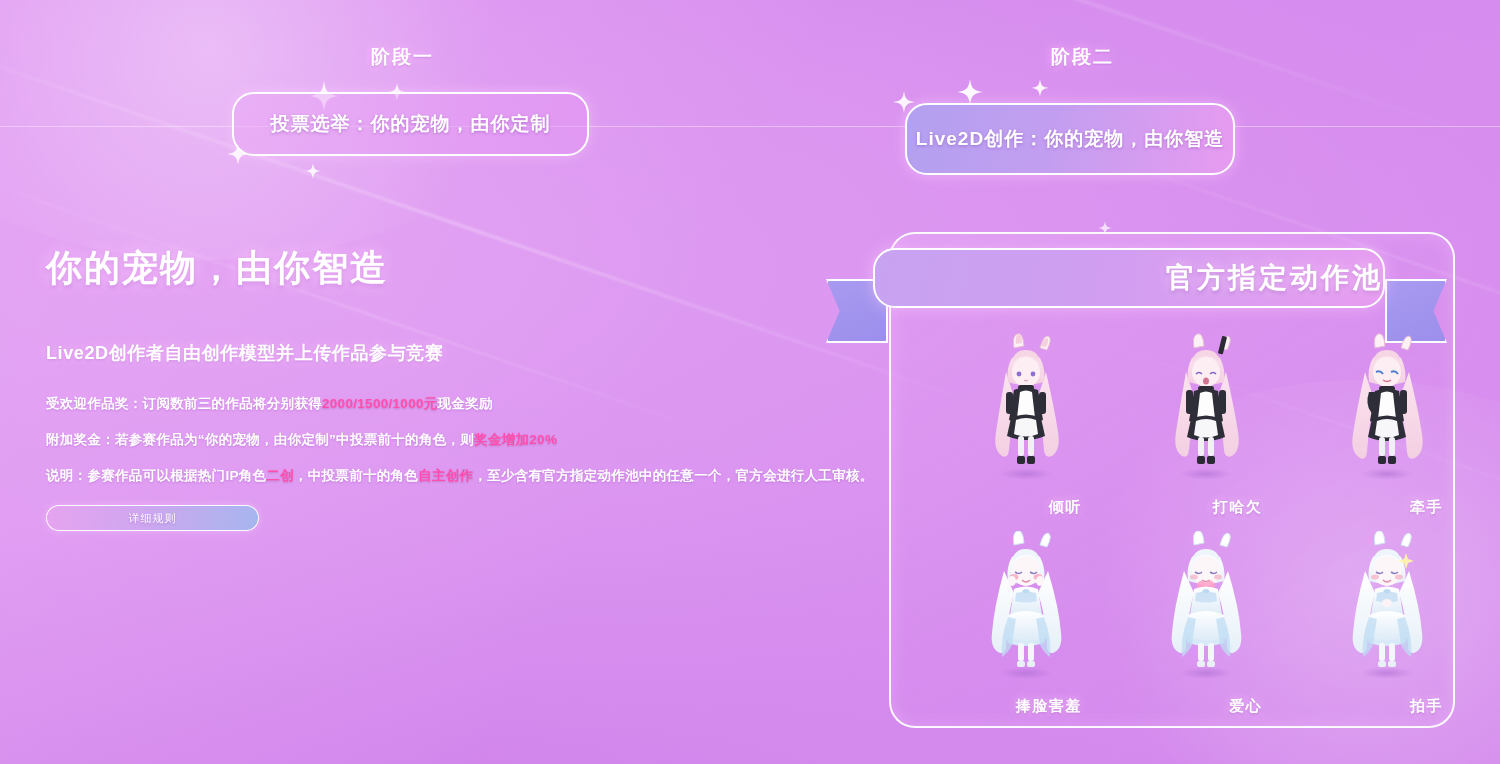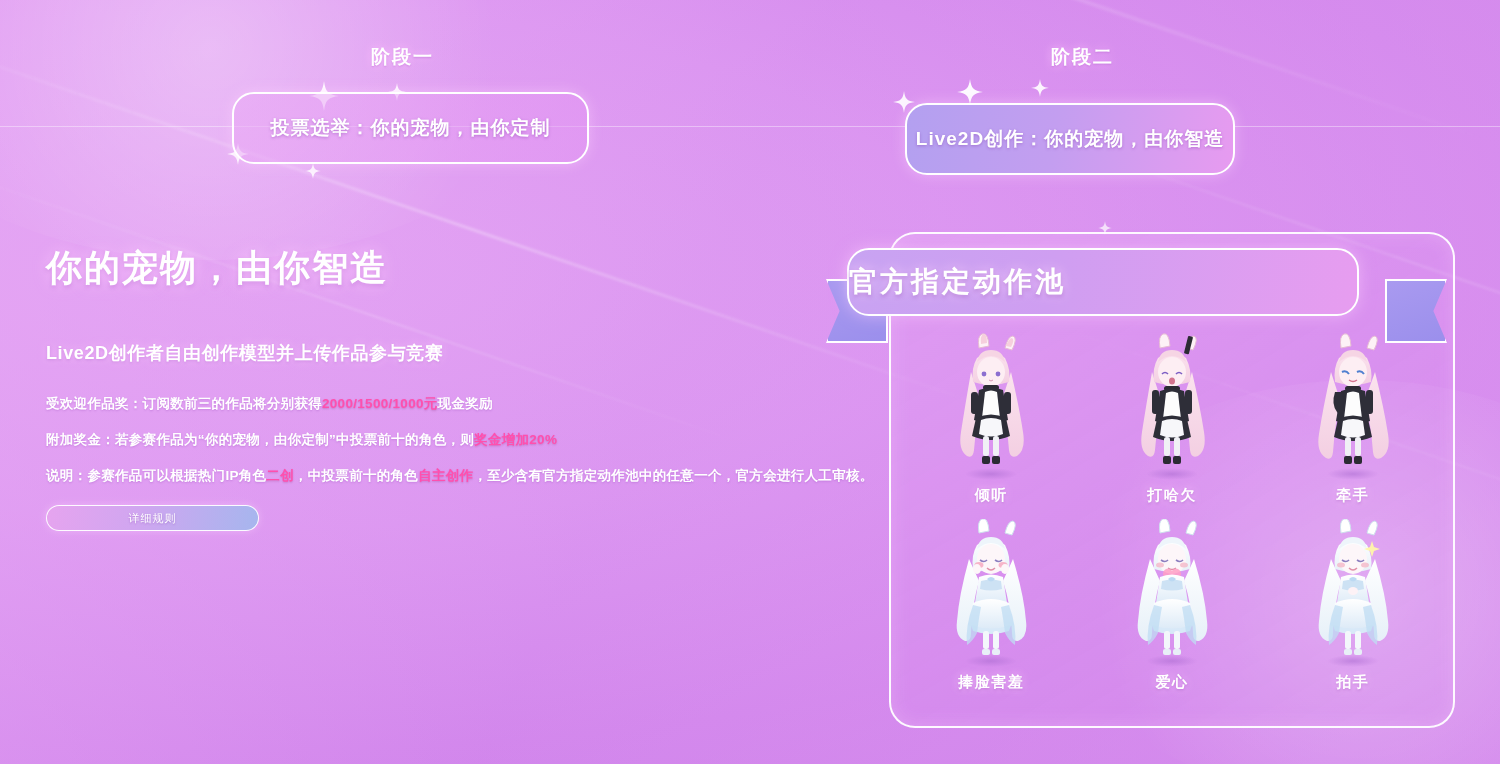--- a/index.html
+++ b/index.html
@@ -62,21 +62,21 @@
 
   .phase-box{
     position:absolute;
     border:2px solid #ffffff;
     border-radius:22px;
     box-sizing:border-box;
     display:flex;align-items:center;justify-content:center;
     box-shadow:0 0 14px rgba(255,210,255,.45);
   }
   #phase1-box{
-    left:232px;top:92px;width:357px;height:72px;
+    left:232px;top:92px;width:357px;height:64px;
     background:linear-gradient(100deg, rgba(233,168,245,.55) 0%, rgba(227,150,243,.5) 100%);
   }
   #phase2-box{
     left:905px;top:103px;width:330px;height:72px;
     background:linear-gradient(100deg, #b3a0f0 0%, #c39ef0 45%, #e79bf0 100%);
   }
   .phase-box .label{
     color:#fff;font-weight:bold;font-size:19px;letter-spacing:1px;
     text-shadow:0 1px 3px rgba(130,60,170,.45);
     white-space:nowrap;
@@ -134,39 +134,39 @@
   }
   #ribbon-tail-left{
     left:826px;
     clip-path:polygon(100% 0, 100% 100%, 0 100%, 22% 50%, 0 0);
   }
   #ribbon-tail-right{
     left:1385px;
     clip-path:polygon(0 0, 100% 0, 78% 50%, 100% 100%, 0 100%);
   }
   #pool-banner{
-    position:absolute;left:847px;top:248px;width:512px;height:68px;
+    position:absolute;left:873px;top:248px;width:512px;height:60px;
     border:2px solid #ffffff;border-radius:22px;box-sizing:border-box;
     background:linear-gradient(100deg,#c8a3f2 0%,#cf9ef1 40%,#e79df0 100%);
-    display:flex;align-items:center;justify-content:flex-start;
+    display:flex;align-items:center;justify-content:flex-end;
     box-shadow:0 0 16px rgba(255,205,255,.5);
   }
   #pool-banner .label{
     color:#ffffff;font-weight:bold;font-size:28px;letter-spacing:3px;
     text-shadow:0 0 12px rgba(255,215,255,.8), 0 2px 4px rgba(120,50,160,.4);
     white-space:nowrap;
   }
 
   
   #char-grid{
     position:absolute;left:901px;top:332px;width:542px;
     display:grid;grid-template-columns:repeat(3,1fr);
     row-gap:14px;
   }
-  .char-cell{display:flex;flex-direction:column;align-items:center;}
+  .char-cell{display:flex;flex-direction:column;align-items:flex-end;gap:12px;}
   .char-art{width:112px;height:150px;position:relative;}
   .char-art svg{display:block;width:112px;height:150px;}
   .char-label{
     margin-top:4px;
     color:#ffffff;font-weight:bold;font-size:15px;letter-spacing:1.5px;
     text-shadow:0 0 9px rgba(255,200,255,.8), 0 1px 3px rgba(130,55,170,.45);
     white-space:nowrap;
   }
 </style>
 </head>

